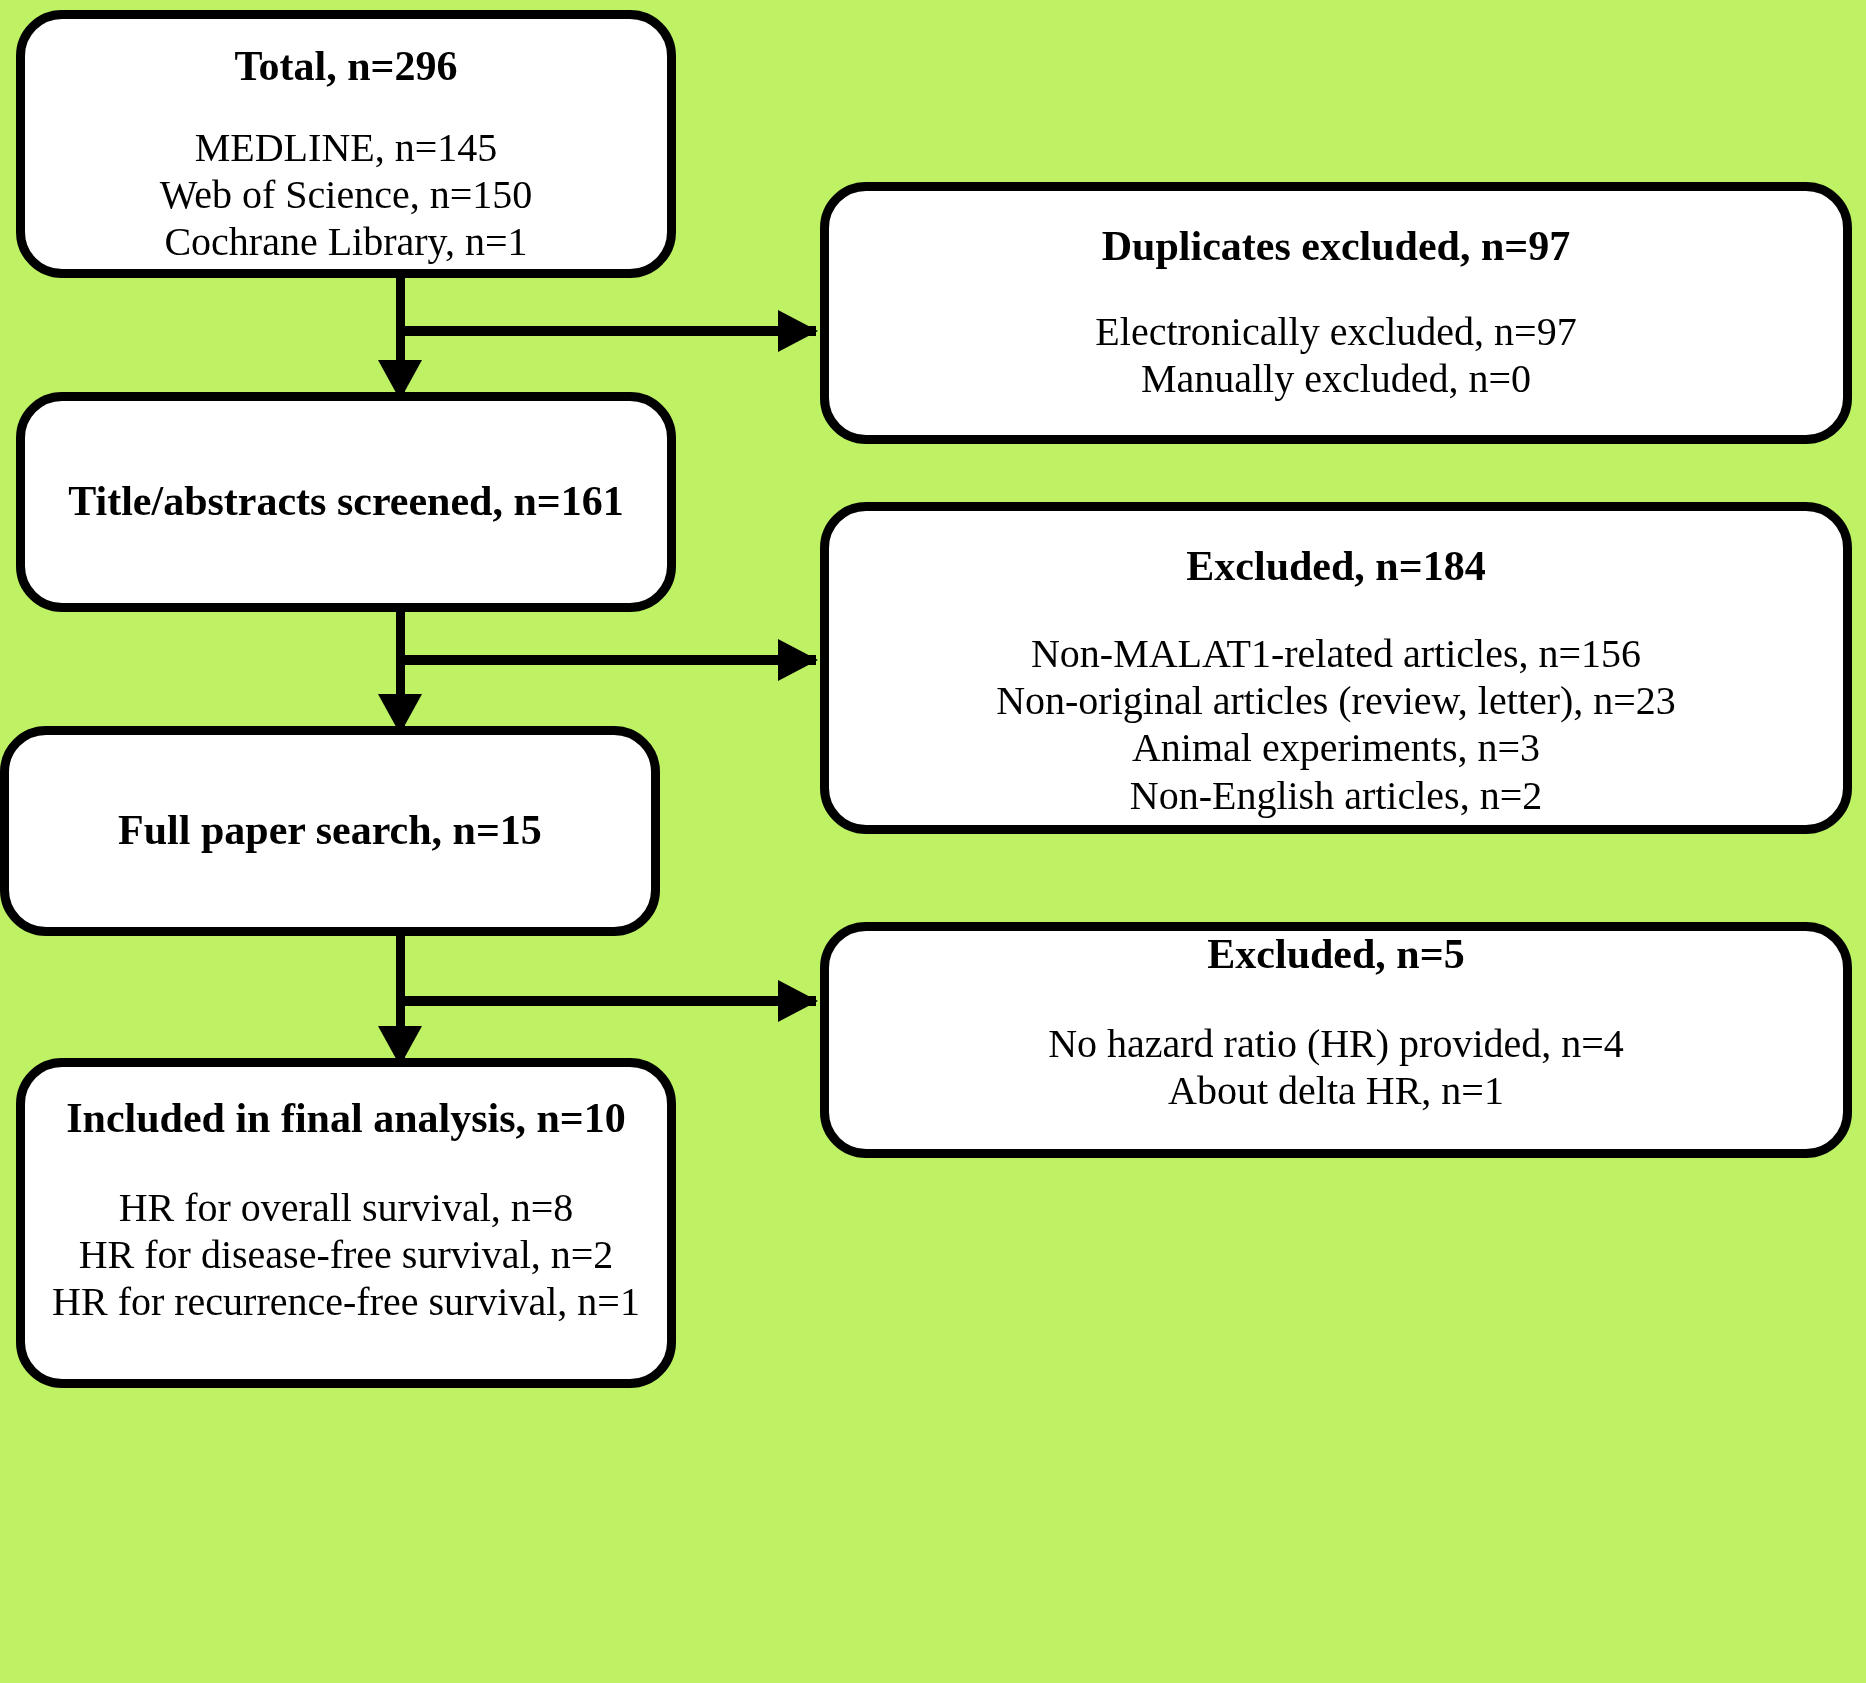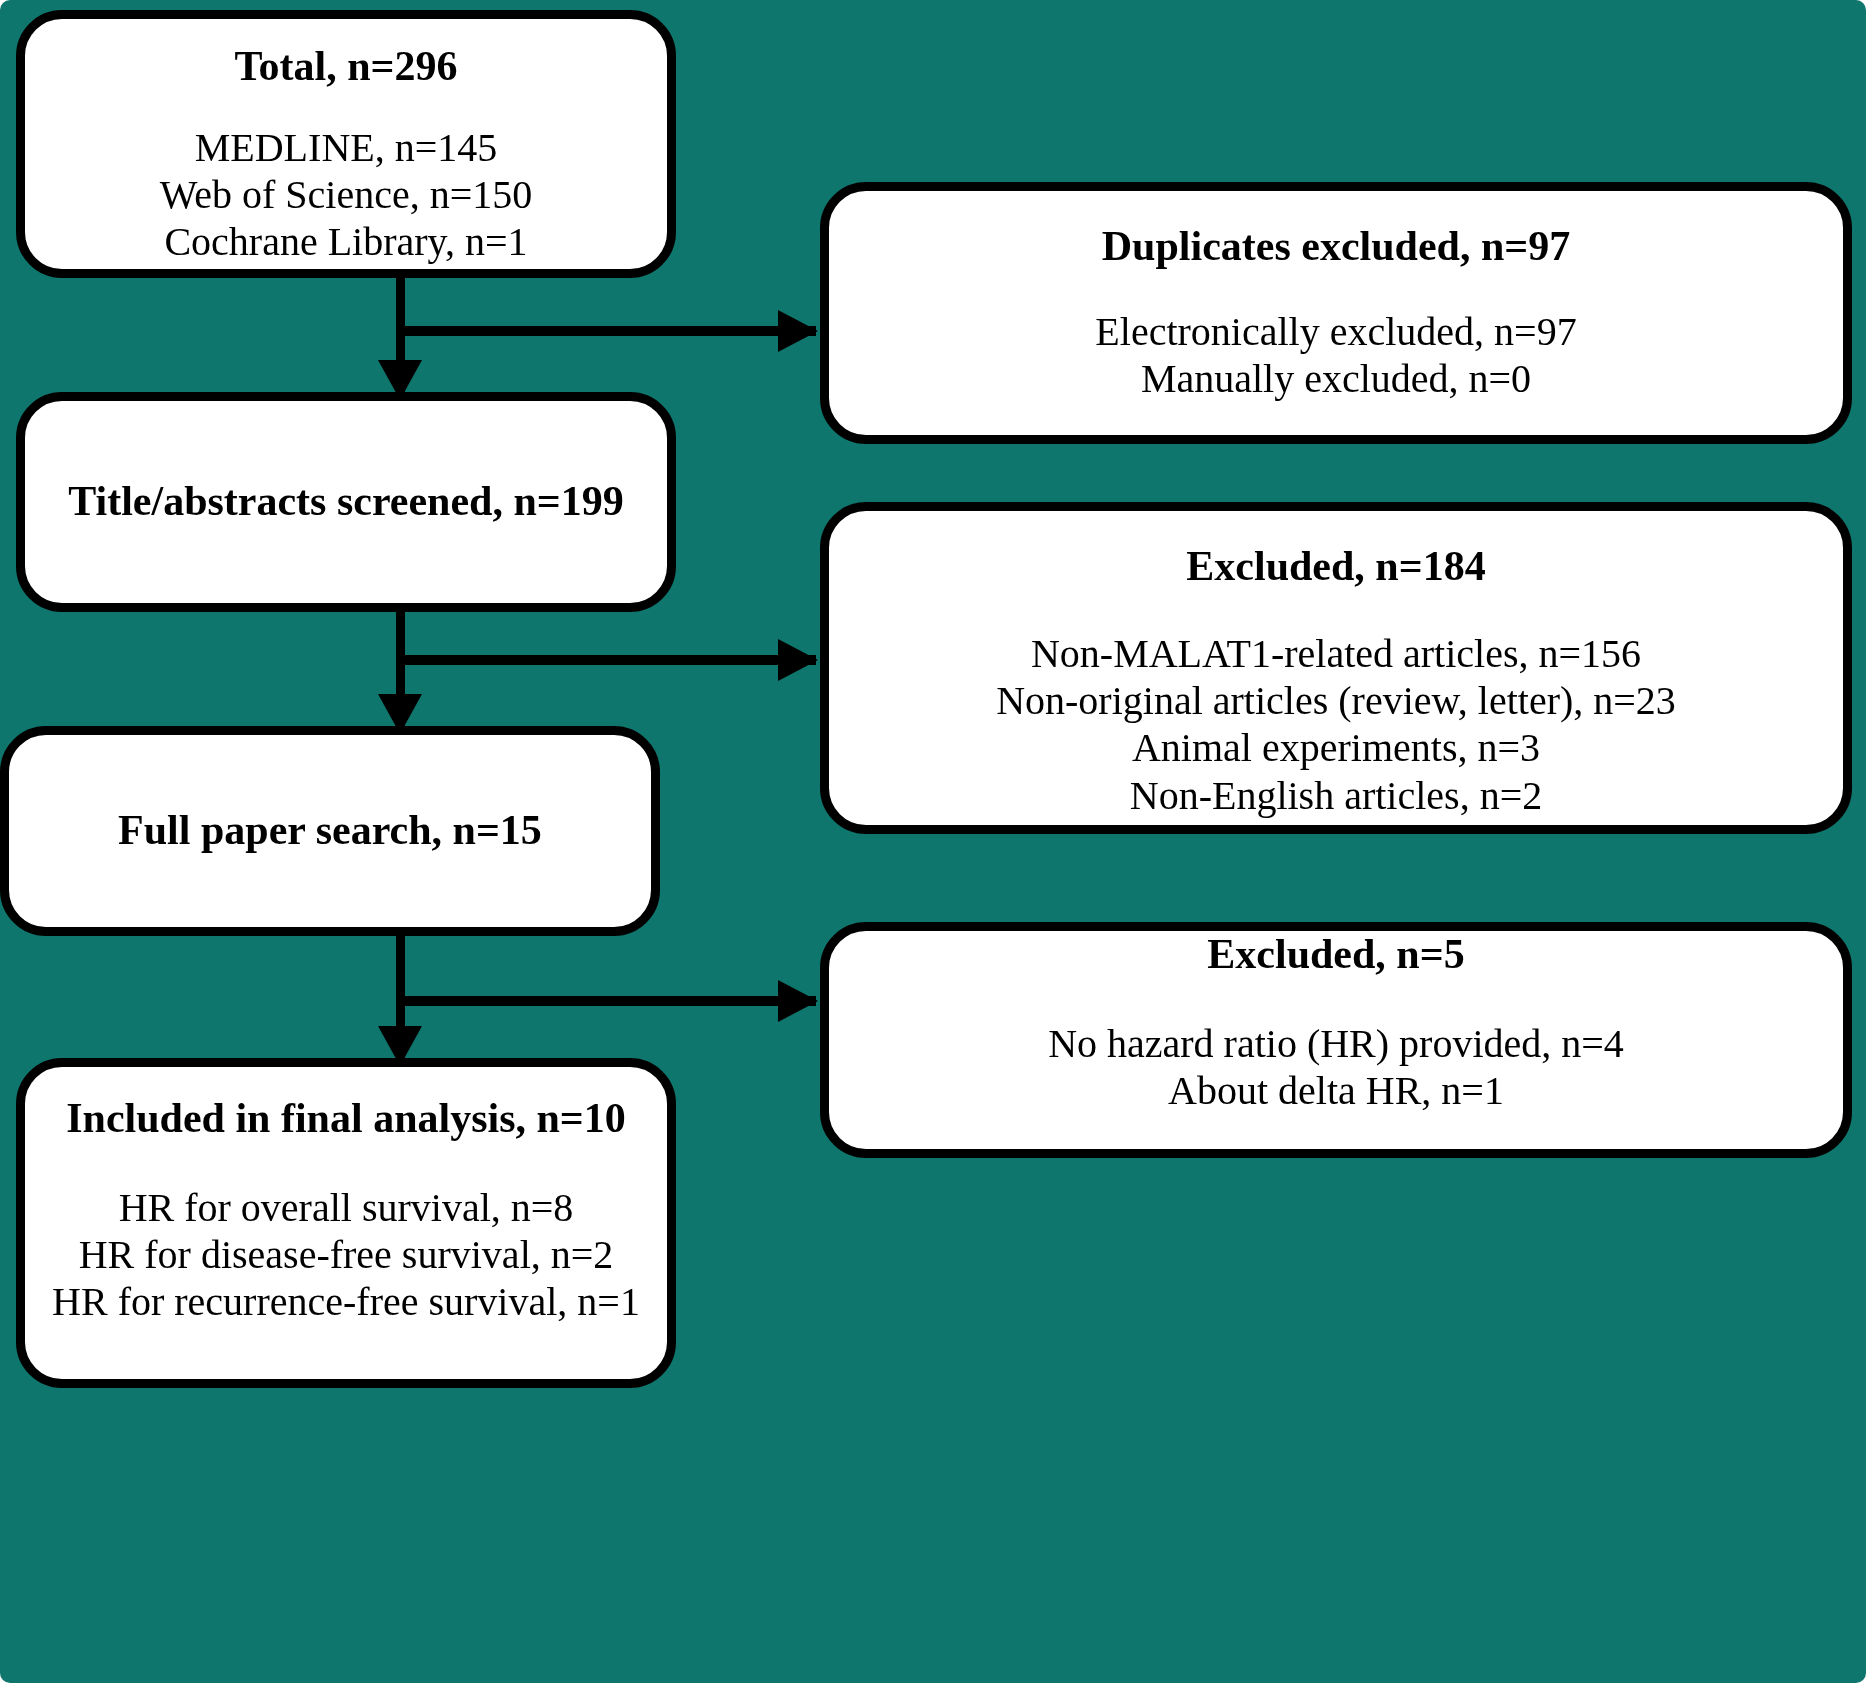--- a/index.html
+++ b/index.html
@@ -4,25 +4,24 @@
 <style>
   html, body {
     margin: 0;
     padding: 0;
     background: #ffffff;
   }
   #page {
     position: relative;
     width: 1866px;
     height: 1683px;
-    background: #0f766e;
+    background: #bef264;
     font-family: "Liberation Serif", "DejaVu Serif", serif;
     color: #000000;
     overflow: hidden;
-    border-radius: 10px;
   }
 
   
   .flow-box {
     position: absolute;
     box-sizing: border-box;
     background: #ffffff;
     border: 9px solid #000000;
     border-radius: 46px;
     display: flex;
@@ -141,21 +140,21 @@
 
   <div class="flow-box" id="box-duplicates">
     <div class="box-title">Duplicates  excluded, n=97</div>
     <div class="box-lines">
       <span class="ln">Electronically excluded, n=97</span>
       <span class="ln">Manually excluded, n=0</span>
     </div>
   </div>
 
   <div class="flow-box" id="box-screened">
-    <div class="box-title">Title/abstracts screened, n=199</div>
+    <div class="box-title">Title/abstracts screened, n=161</div>
   </div>
 
   <div class="flow-box" id="box-excluded1">
     <div class="box-title">Excluded, n=184</div>
     <div class="box-lines">
       <span class="ln">Non-MALAT1-related articles, n=156</span>
       <span class="ln">Non-original articles (review, letter), n=23</span>
       <span class="ln">Animal experiments, n=3</span>
       <span class="ln">Non-English articles, n=2</span>
     </div>

